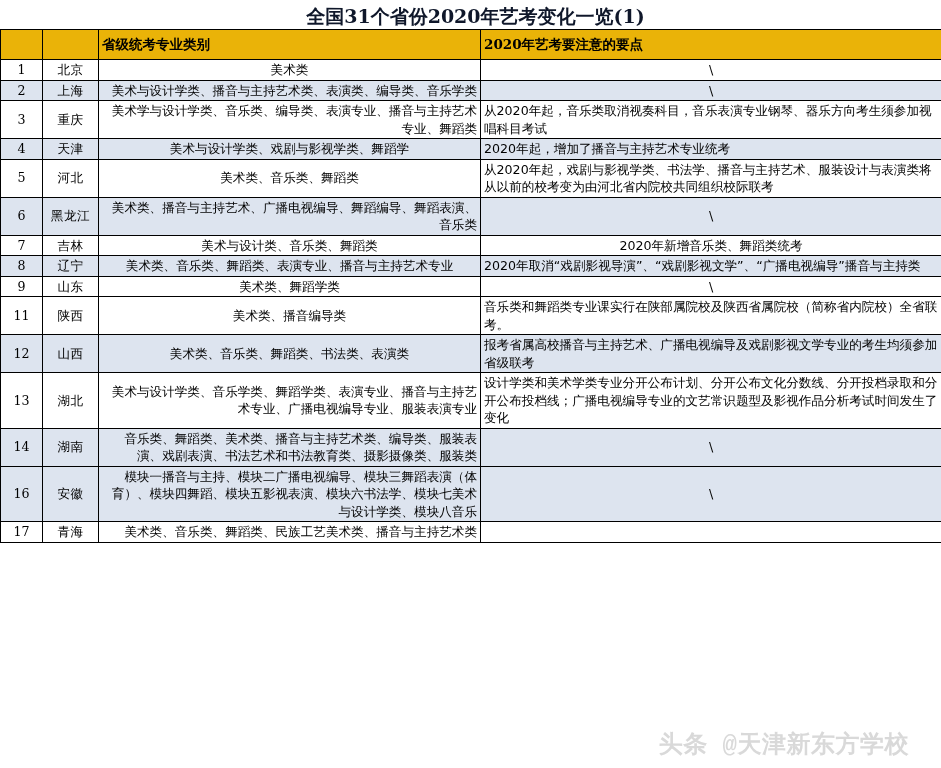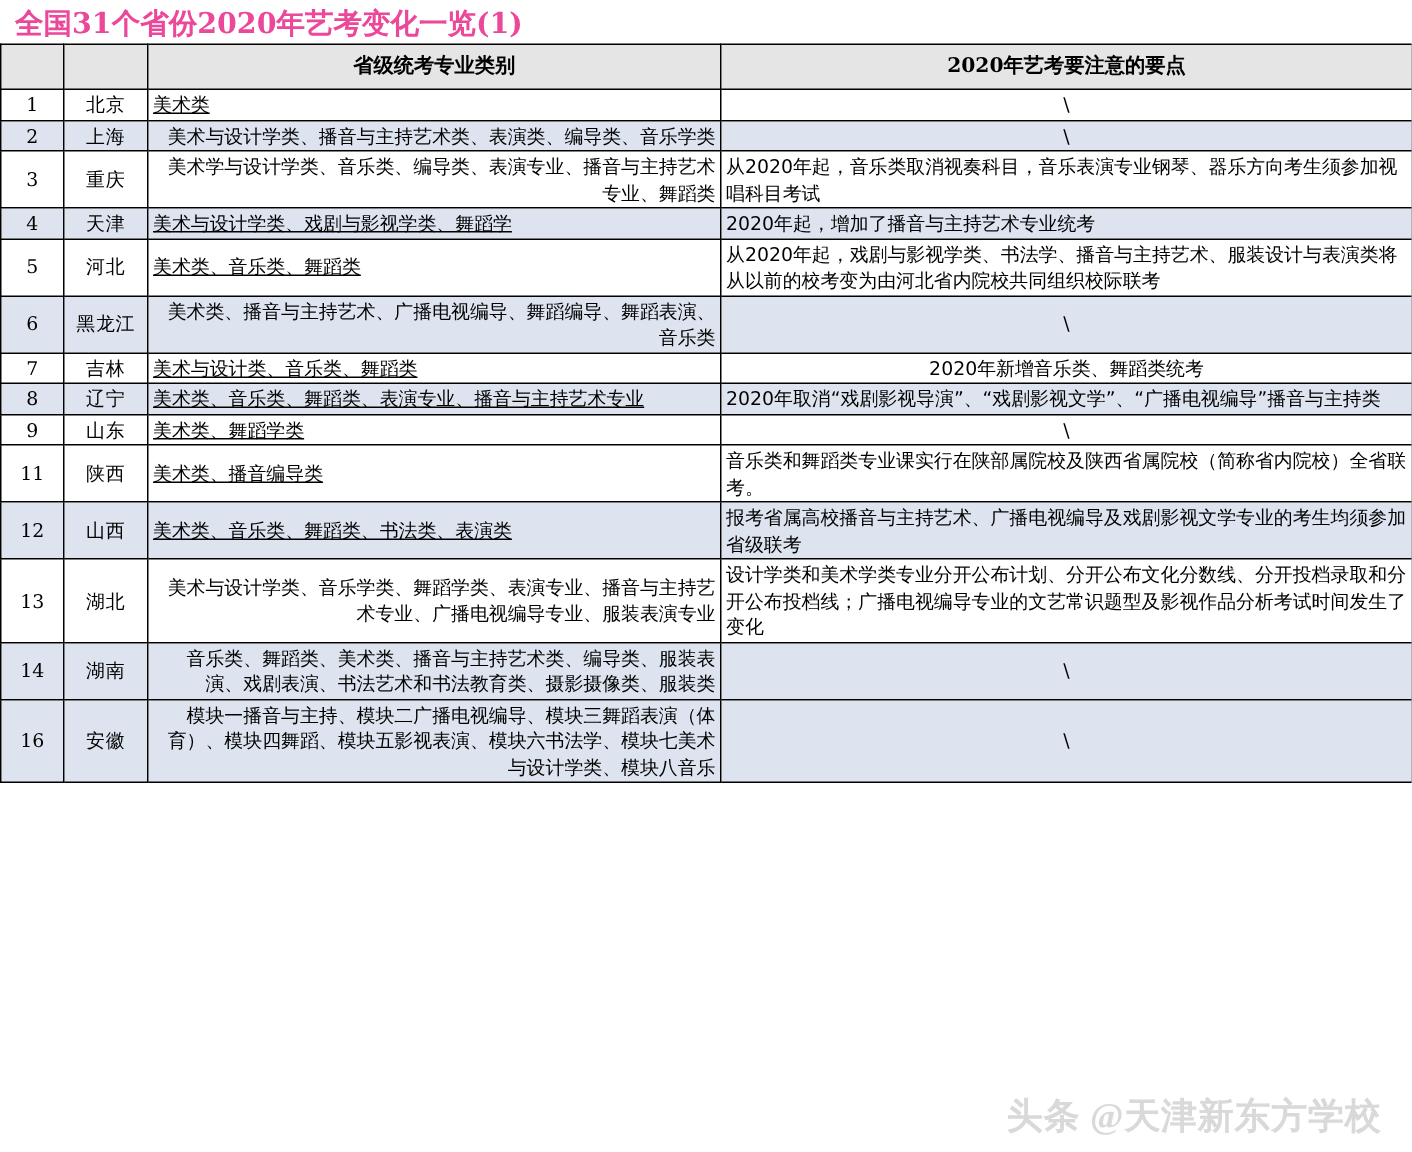--- a/index.html
+++ b/index.html
@@ -9,23 +9,24 @@
     background: #ffffff;
   }
   body {
     width: 941px;
     height: 768px;
     font-family: "DejaVu Sans", "Liberation Sans", sans-serif;
     overflow: hidden;
     position: relative;
   }
   #page-title {
+    text-align: center;
     font-size: 19px;
     font-weight: bold;
-    color: #ec4899;
+    color: #0f172a;
     font-family: "DejaVu Serif", "Liberation Serif", serif;
     letter-spacing: 0px;
     padding-top: 4px;
     height: 29px;
     line-height: 25px;
     white-space: nowrap;
     padding-left: 10px;
   }
   table.sheet {
     border-collapse: collapse;
@@ -41,54 +42,53 @@
     vertical-align: middle;
     font-weight: normal;
     overflow: hidden;
   }
   col.c-idx   { width: 42px; }
   col.c-prov  { width: 56px; }
   col.c-major { width: 382px; }
   col.c-notes { width: 461px; }
 
   tr.header-row td {
-    background: #e5e5e5;
-    text-align: center;
+    background: #eab308;
     font-weight: bold;
     font-size: 13.5px;
     font-family: "DejaVu Serif", "Liberation Serif", serif;
     height: 30px;
   }
   td.idx {
     text-align: center;
     font-weight: bold;
     font-family: "DejaVu Serif", "Liberation Serif", serif;
     font-size: 13px;
   }
   td.prov {
     text-align: center;
     font-weight: bold;
     font-family: "DejaVu Serif", "Liberation Serif", serif;
     font-size: 13.5px;
     letter-spacing: 0.5px;
   }
   td.major { text-align: right; }
-  td.major.ctr { text-align: left; text-decoration: underline; }
+  td.major.ctr { text-align: center; }
   td.notes { text-align: left; }
   td.notes.ctr { text-align: center; }
   tr.tint td { background: #dde4ef; }
   tr.plain td { background: #ffffff; }
   #watermark {
     position: absolute;
-    right: 20px;
+    right: 32px;
     bottom: 8px;
     font-size: 24px;
     font-weight: bold;
     color: #d9d9d9;
-    font-family: Liberation Serif, serif;
+    font-family: Liberation Mono, monospace;
     white-space: nowrap;
     pointer-events: none;
     letter-spacing: 0.5px;
   }
 </style>
 </head>
 <body>
 
 <div id="page-title">全国31个省份2020年艺考变化一览(1)</div>
 
@@ -183,16 +183,22 @@
         <td class="prov">湖南</td>
         <td class="major">音乐类、舞蹈类、美术类、播音与主持艺术类、编导类、服装表演、戏剧表演、书法艺术和书法教育类、摄影摄像类、服装类</td>
         <td class="notes ctr">\</td>
       </tr>
       <tr class="tint">
         <td class="idx">16</td>
         <td class="prov">安徽</td>
         <td class="major">模块一播音与主持、模块二广播电视编导、模块三舞蹈表演（体育）、模块四舞蹈、模块五影视表演、模块六书法学、模块七美术与设计学类、模块八音乐</td>
         <td class="notes ctr">\</td>
       </tr>
+      <tr class="plain">
+        <td class="idx">17</td>
+        <td class="prov">青海</td>
+        <td class="major">美术类、音乐类、舞蹈类、民族工艺美术类、播音与主持艺术类</td>
+        <td class="notes ctr"></td>
+      </tr>
     </tbody>
 </table>
 
 <div id="watermark">头条 @天津新东方学校</div>
 
 </body></html>

